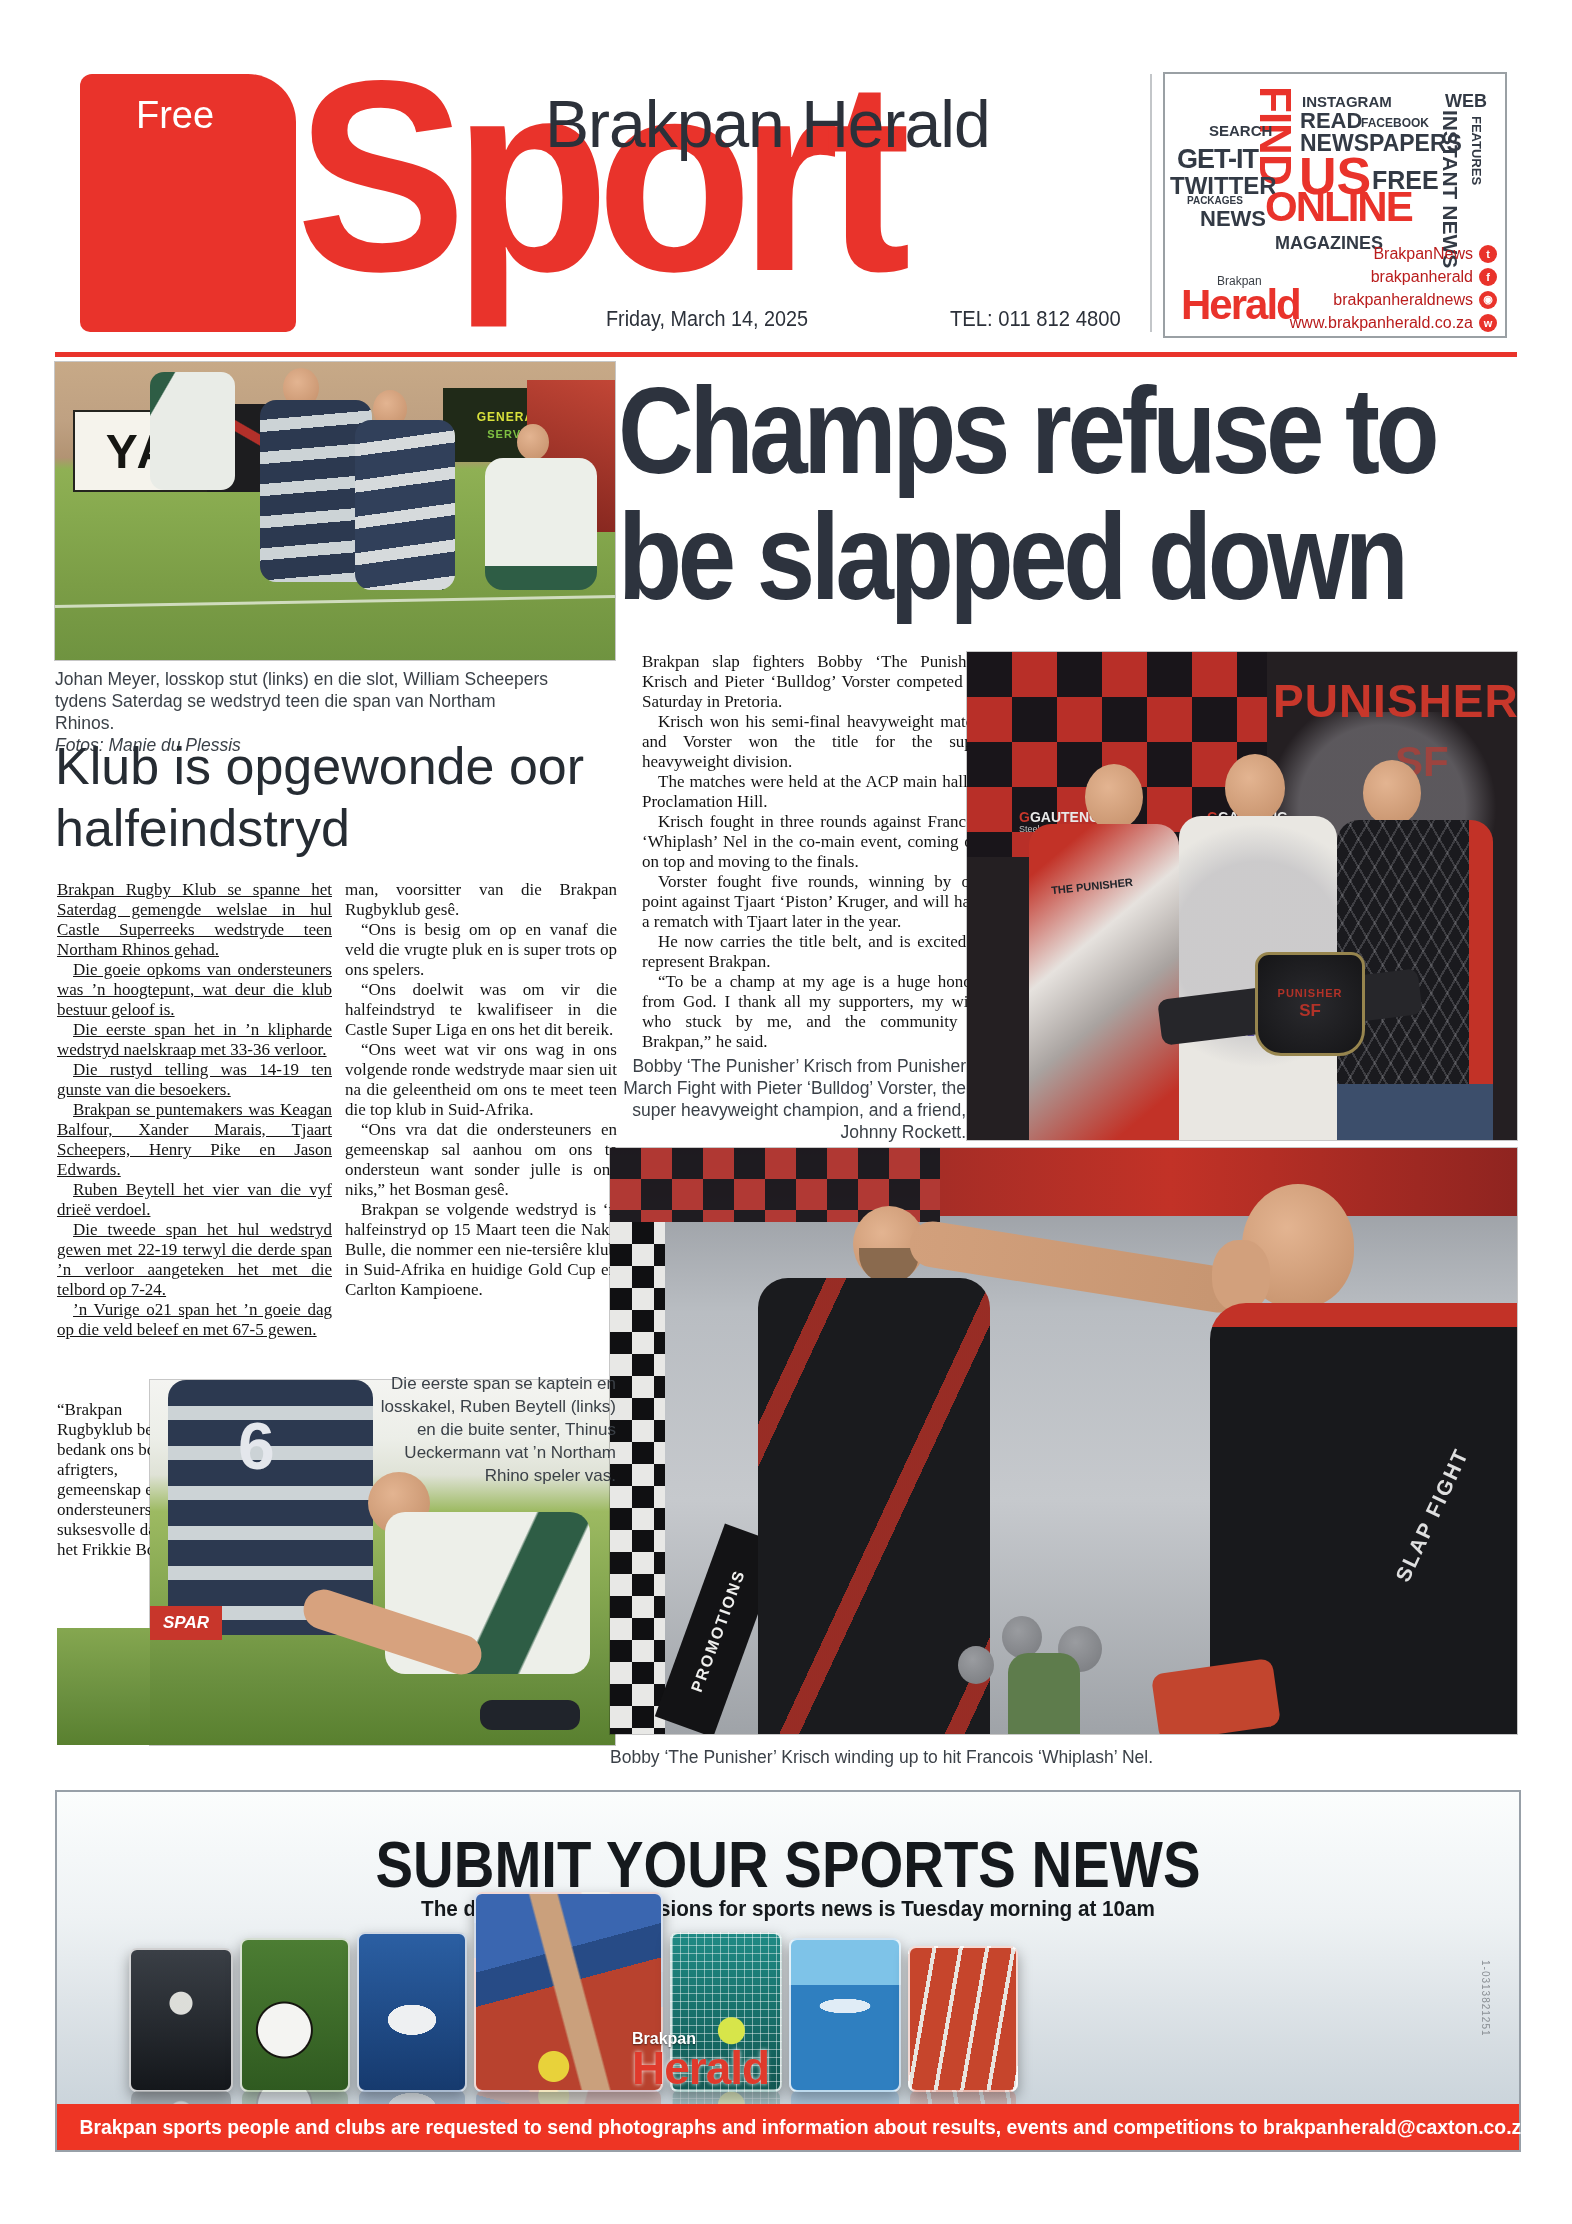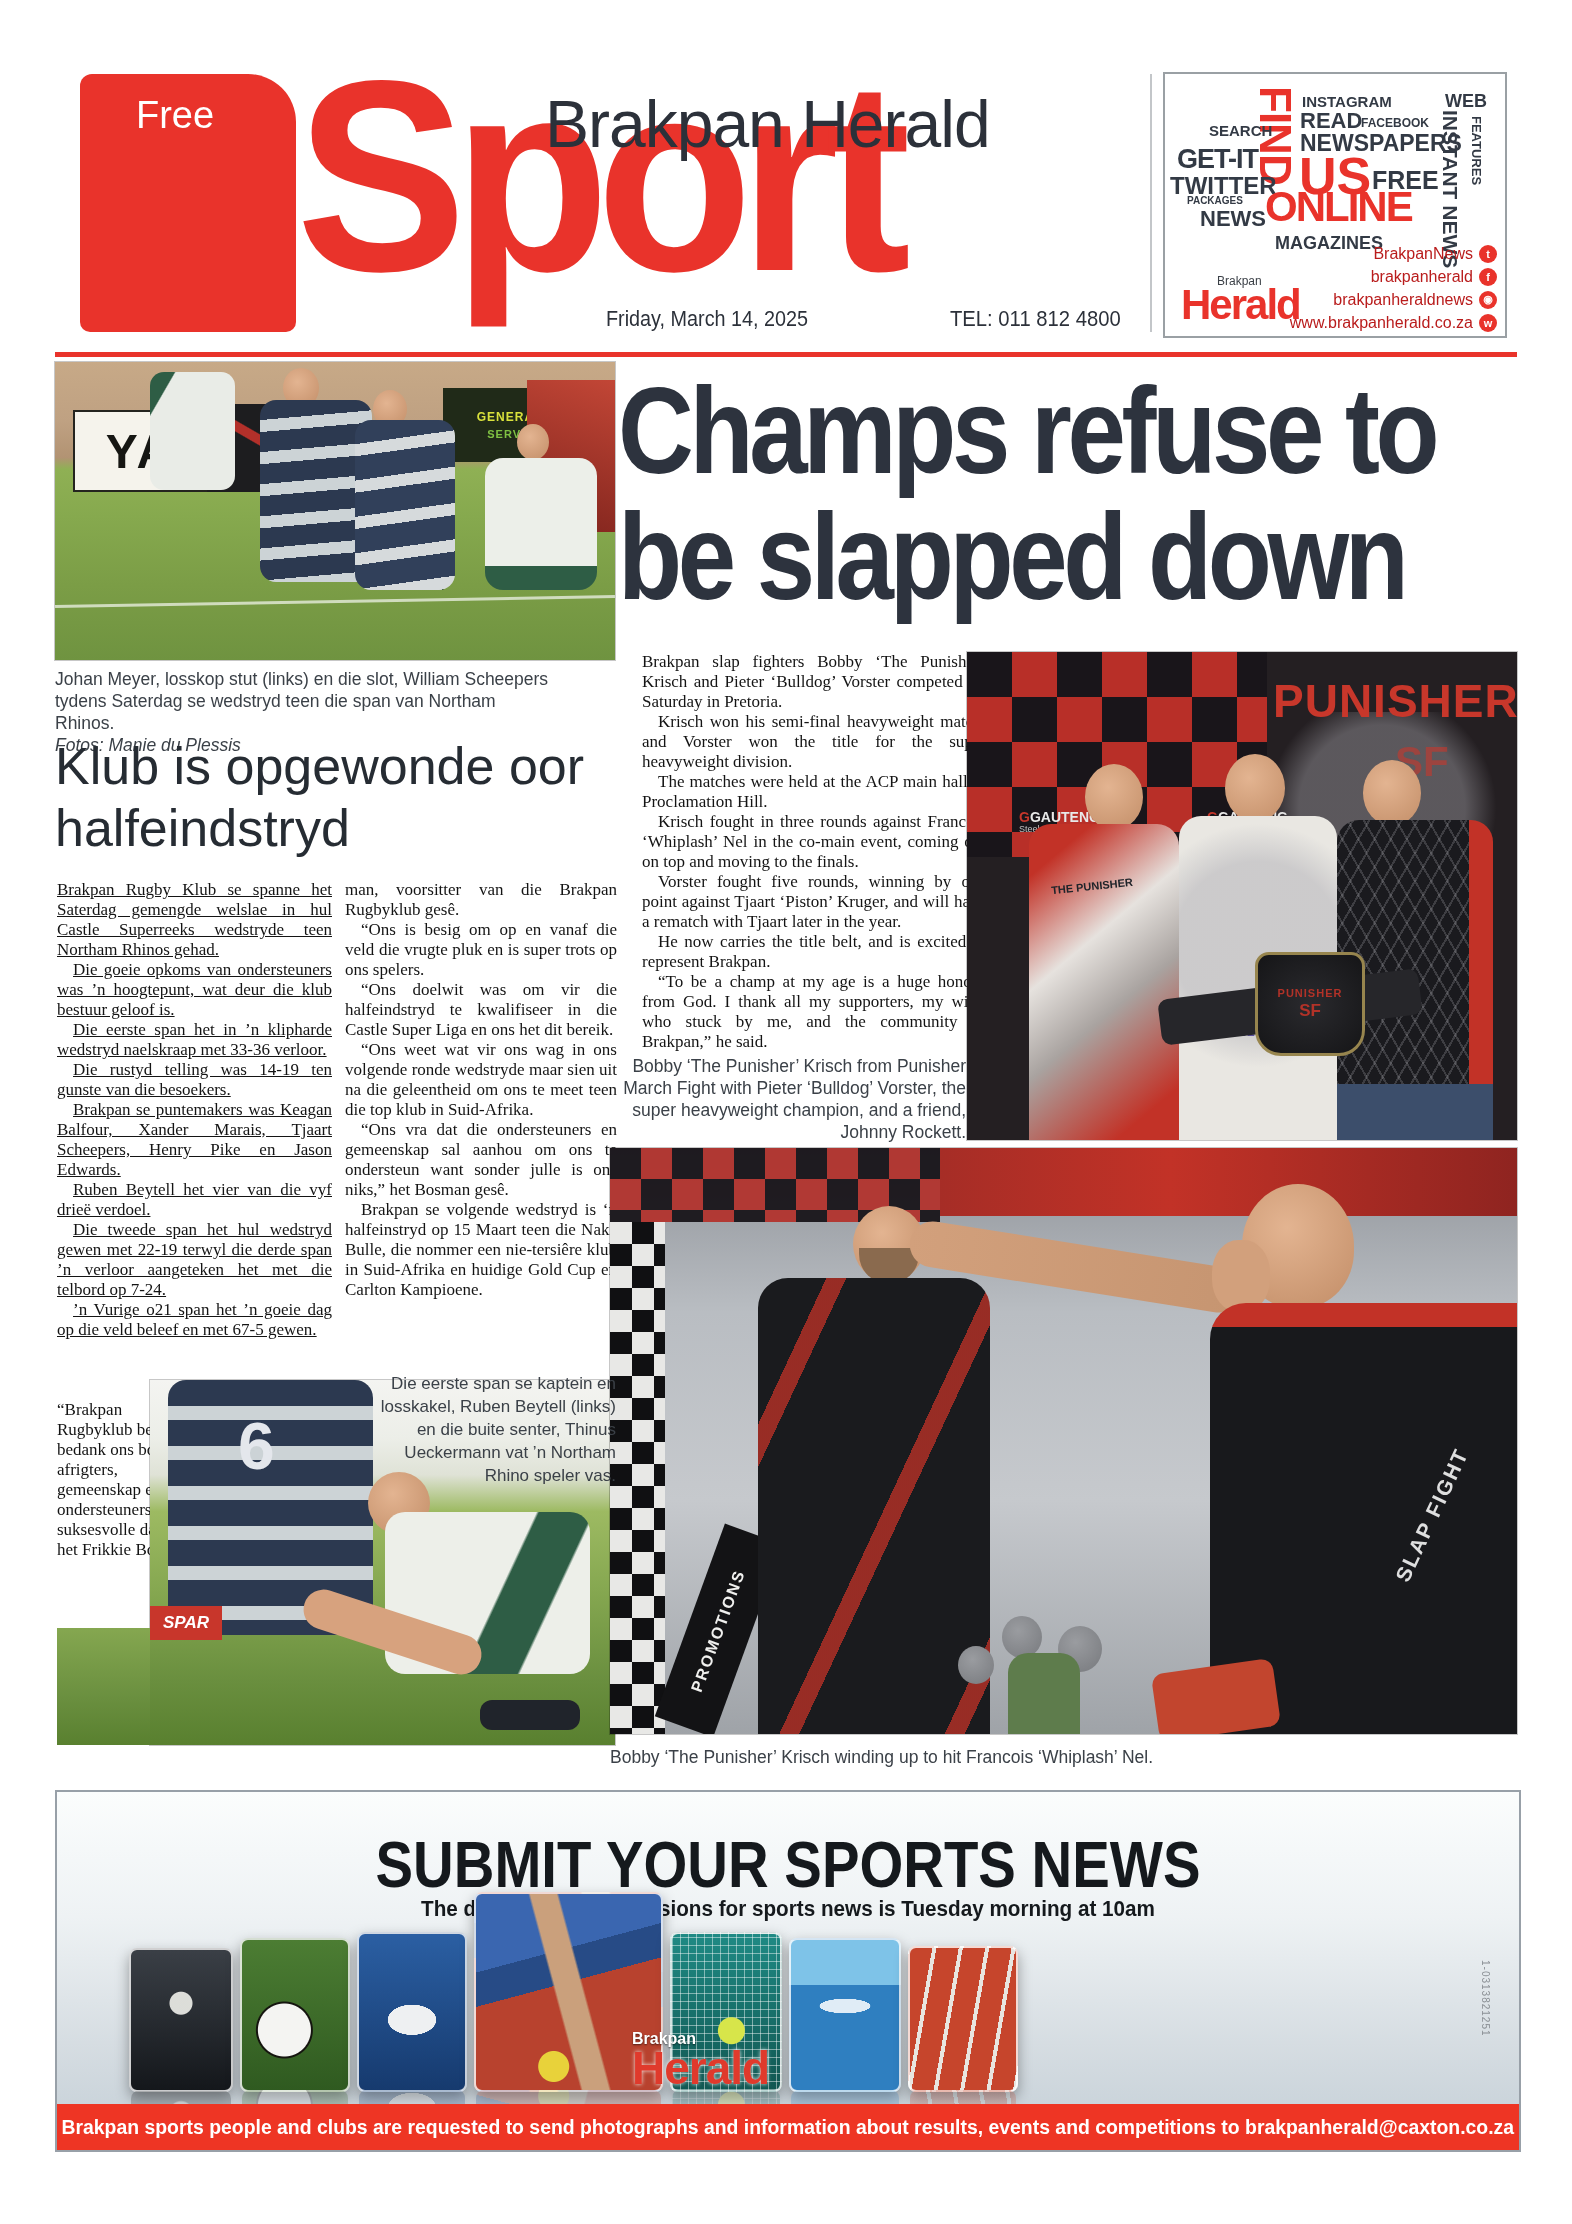--- a/index.html
+++ b/index.html
@@ -189,21 +189,21 @@
      linear-gradient(180deg,#7ec3e8 0 30%,#2f7fc0 30% 100%);}
   .th7{width:106px;height:142px;background:
      repeating-linear-gradient(100deg,#c6452c 0 22px,#e8e5e0 22px 26px);}
   .banner-logo{position:absolute;left:575px;top:238px;z-index:4;}
   .banner-logo .small{font-size:16px;font-weight:700;color:#fff;text-shadow:0 1px 2px rgba(0,0,0,.6);}
   .banner-logo .big{font-size:46px;font-weight:700;color:#e03a2c;letter-spacing:-1px;line-height:.9;
      text-shadow:0 0 4px rgba(255,255,255,.9);}
   .banner-code{position:absolute;right:28px;top:168px;writing-mode:vertical-rl;font-size:10px;
      color:#8b9095;letter-spacing:1px;}
   .banner-footer{position:absolute;left:0;bottom:0;width:100%;height:46px;background:#ee3524;
-     display:flex;align-items:center;justify-content:center;}
+     display:flex;align-items:center;}
   .banner-footer span{color:#fff;font-size:20px;font-weight:700;transform:scaleX(0.97);white-space:nowrap;}
 </style>
 </head>
 <body>
 
 <div id="page">
 
   <div class="abs free-box">
     <div class="free-label">Free</div>
   </div>

